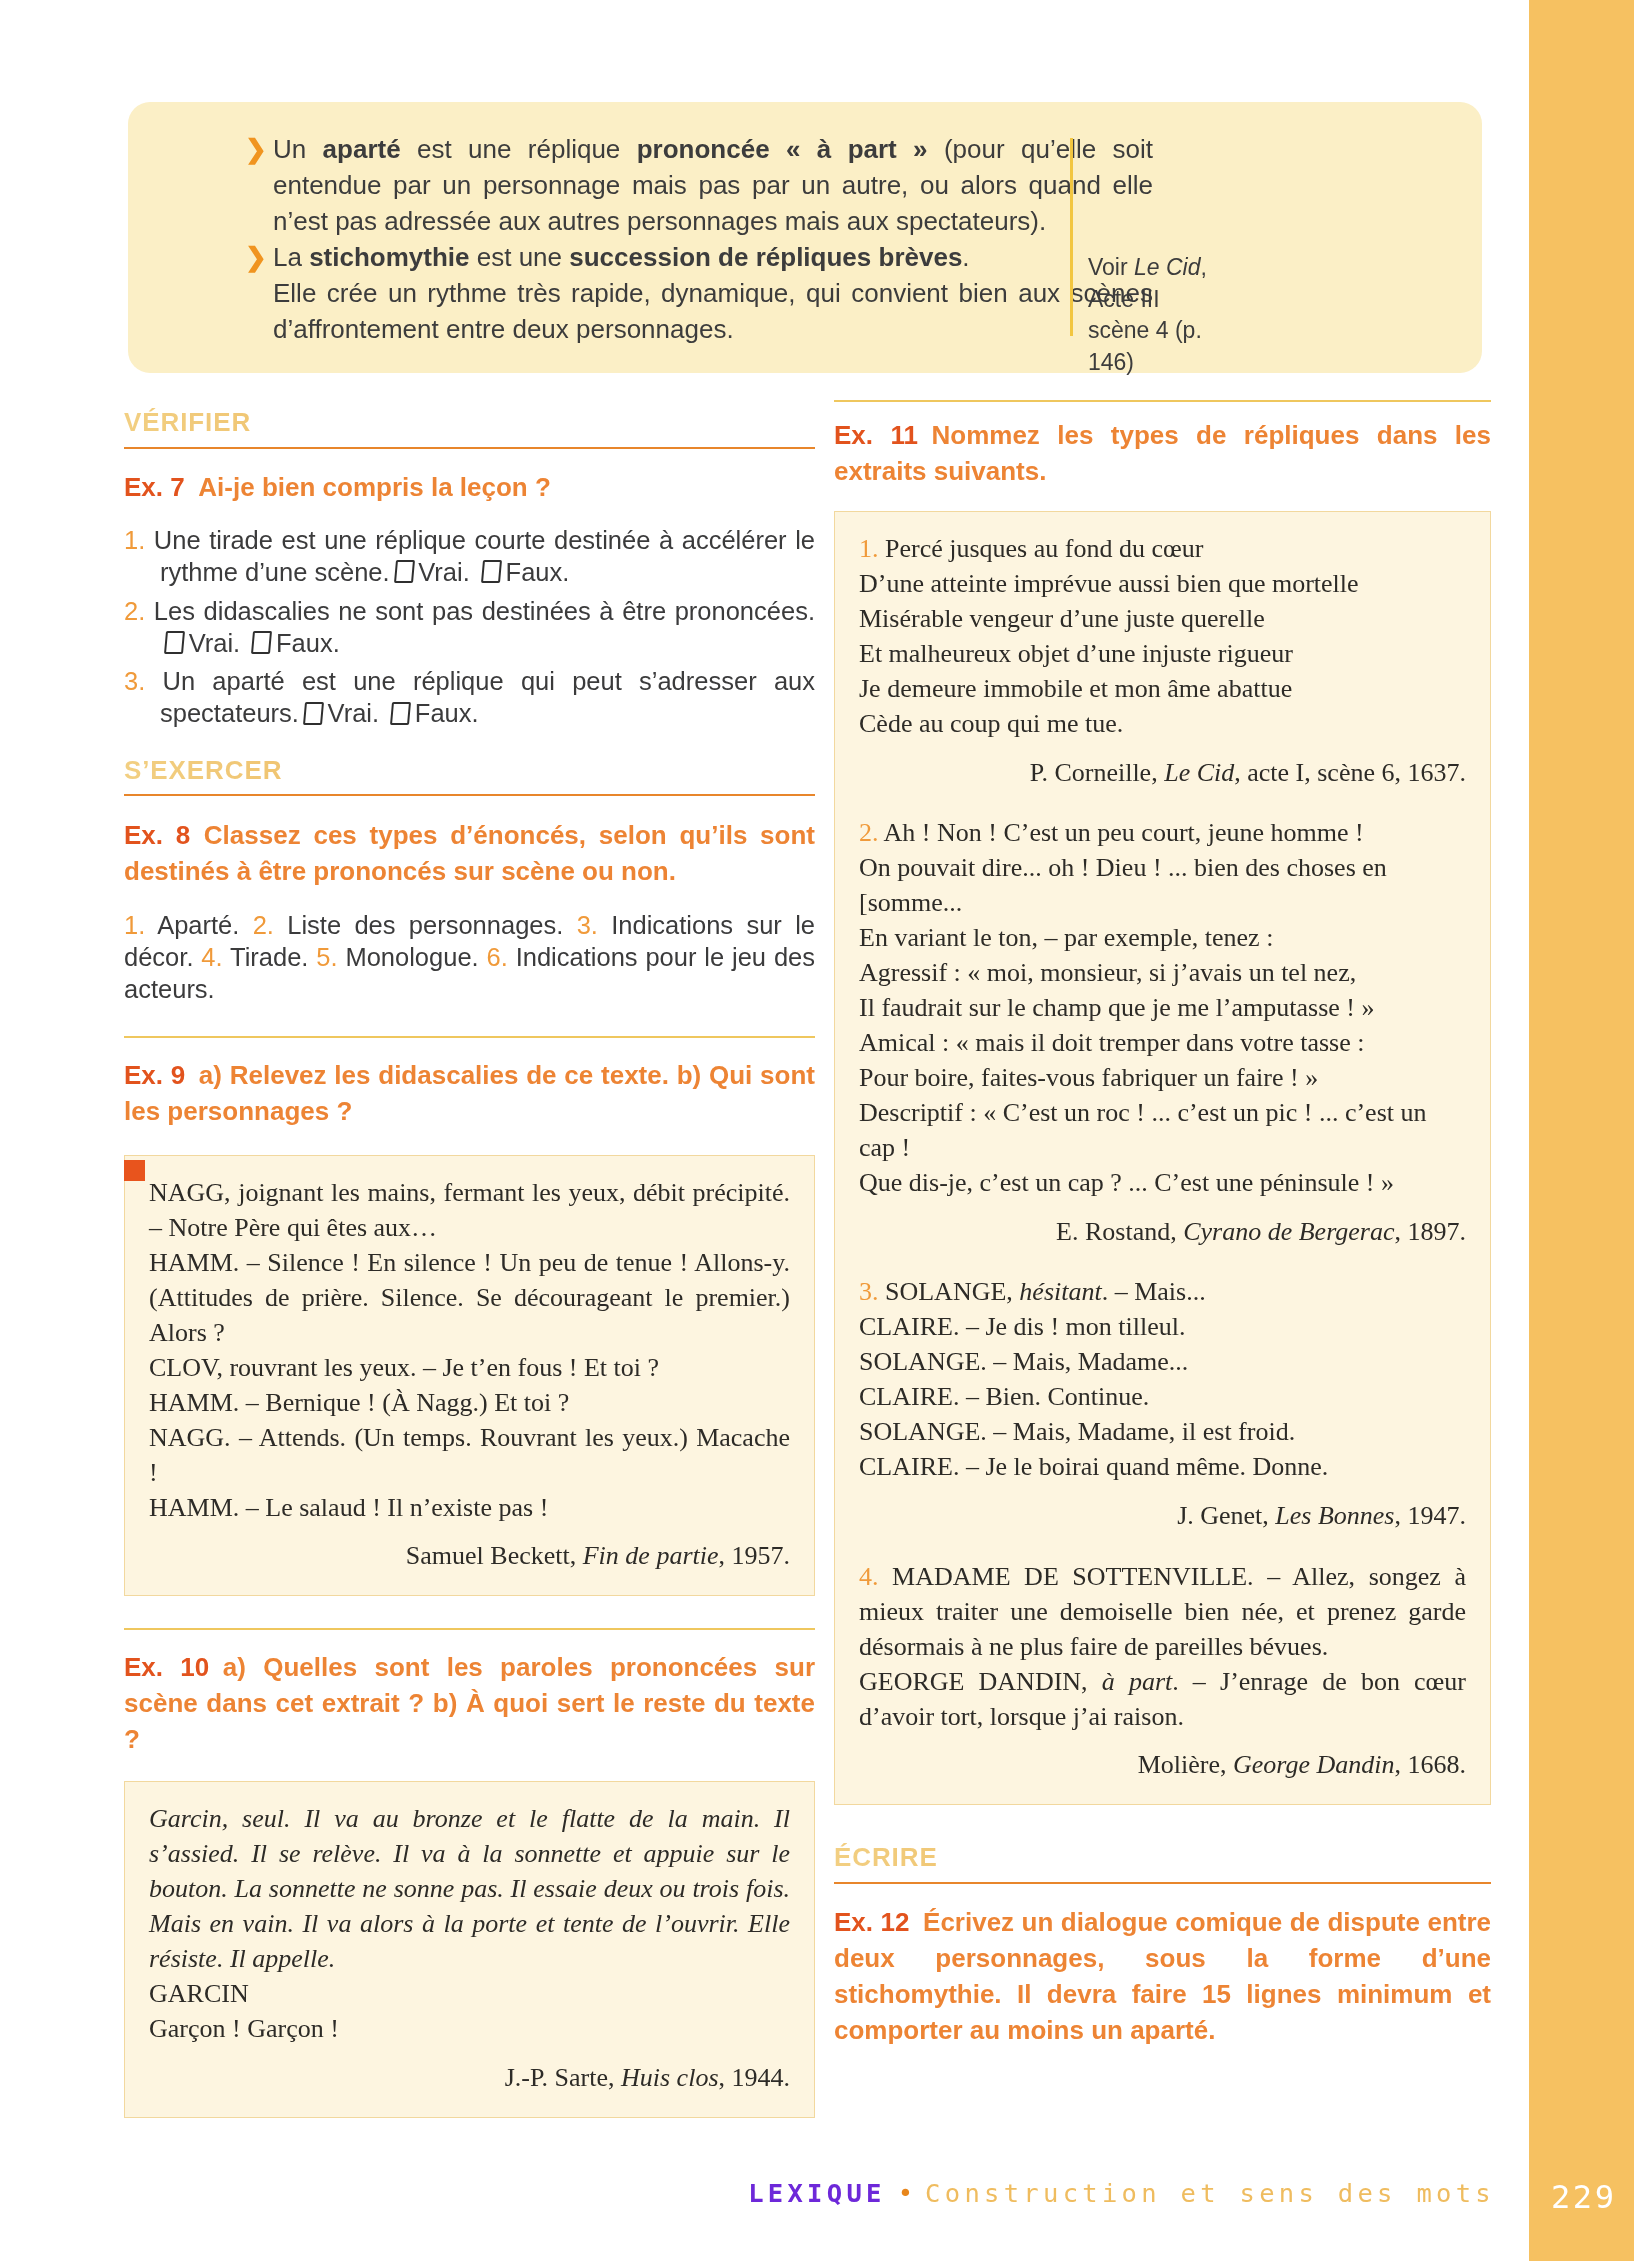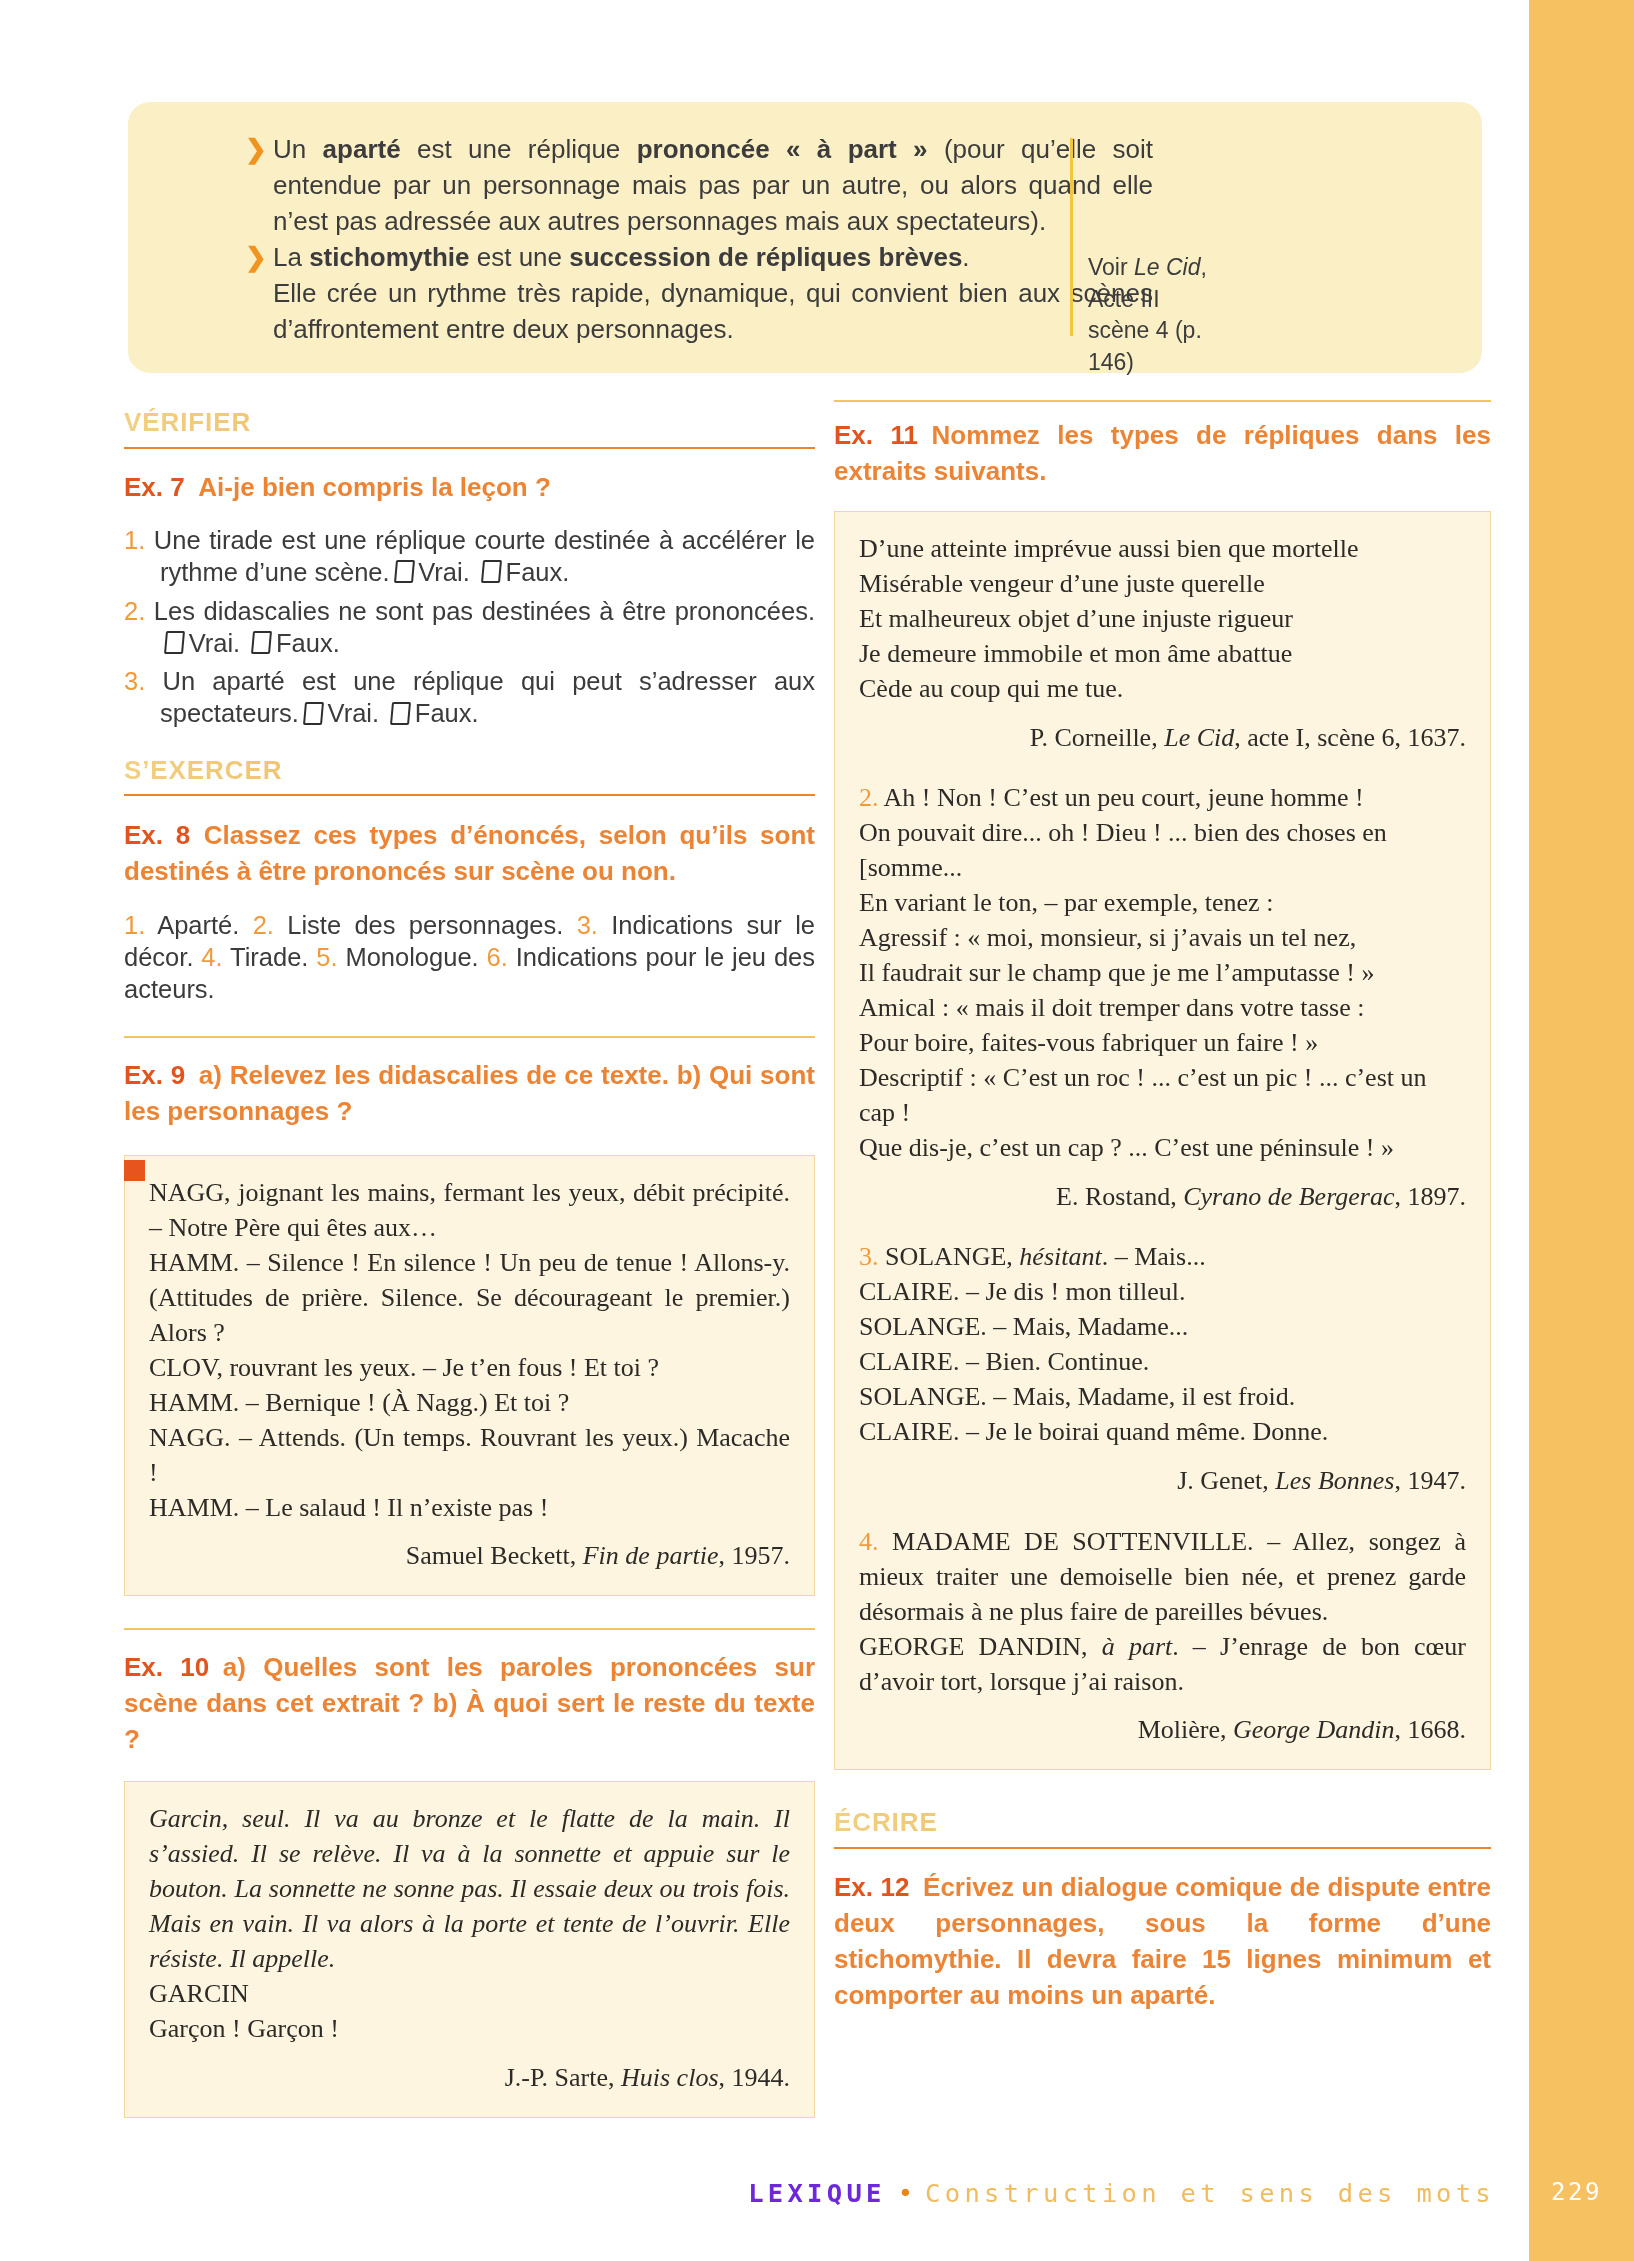--- a/index.html
+++ b/index.html
@@ -58,21 +58,21 @@
   .mt36{margin-top:31px;}.mt38{margin-top:32px;}.mt44{margin-top:37px;}
 
   
   .footer{position:absolute;top:2178px;left:0;width:1495px;display:flex;
           justify-content:flex-end;align-items:baseline;
           font-family:"DejaVu Sans Mono",monospace;font-size:25.5px;letter-spacing:4.3px;white-space:pre;}
   .footer .lex{color:#6d28d9;font-weight:bold;}
   .footer .dot{color:#E8861C;margin:0 12px;letter-spacing:0;}
   .footer .chap{color:#EFBC5F;}
   .page-num{position:absolute;top:2178px;left:1529px;width:106px;padding-left:22px;box-sizing:border-box;
-            color:#ffffff;font-family:"DejaVu Sans Mono",monospace;font-size:24px;letter-spacing:2.6px;}
+            color:#ffffff;font-family:"DejaVu Sans Mono",monospace;font-size:32px;letter-spacing:2.6px;}
 </style>
 </head>
 <body>
 
 <div class="page">
 
   <div class="strip"></div>
 
   <div class="top-box">
     <div class="top-content" id="top-bullets">
@@ -147,20 +147,21 @@
 
   <div class="col col-right">
     <div class="gold-divider"></div>
 
     <p class="ex-title mt18">
       <span class="ex-label">Ex. 11</span><span>Nommez les types de répliques dans les extraits suivants.</span>
     </p>
 
     <div class="serif-box mt26" id="ex11-box">
         <div class="ex11-section">
+          <p class="ex-line"><span class="num">1. </span><span>Percé jusques au fond du cœur</span></p>
           <p class="ex-line"><span>D’une atteinte imprévue aussi bien que mortelle</span></p>
           <p class="ex-line"><span>Misérable vengeur d’une juste querelle</span></p>
           <p class="ex-line"><span>Et malheureux objet d’une injuste rigueur</span></p>
           <p class="ex-line"><span>Je demeure immobile et mon âme abattue</span></p>
           <p class="ex-line"><span>Cède au coup qui me tue.</span></p>
           <div class="attribution"><span>P. Corneille, </span><span class="i">Le Cid</span><span>, acte I, scène 6, 1637.</span></div>
         </div>
         <div class="ex11-section">
           <p class="ex-line"><span class="num">2. </span><span>Ah ! Non ! C’est un peu court, jeune homme !</span></p>
           <p class="ex-line"><span>On pouvait dire... oh ! Dieu ! ... bien des choses en</span></p>

